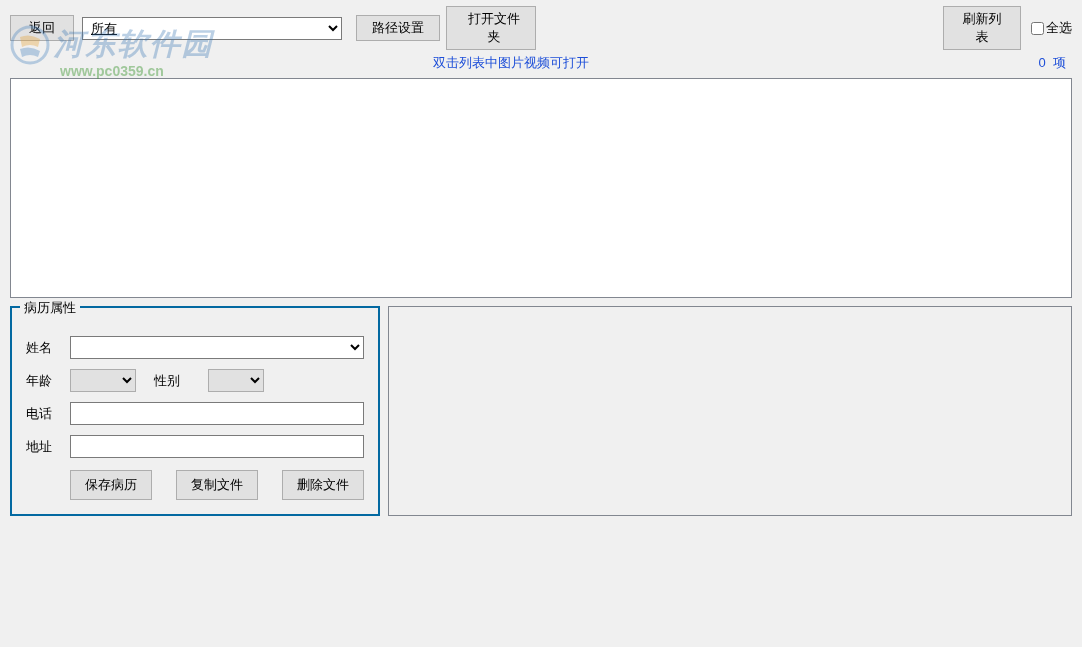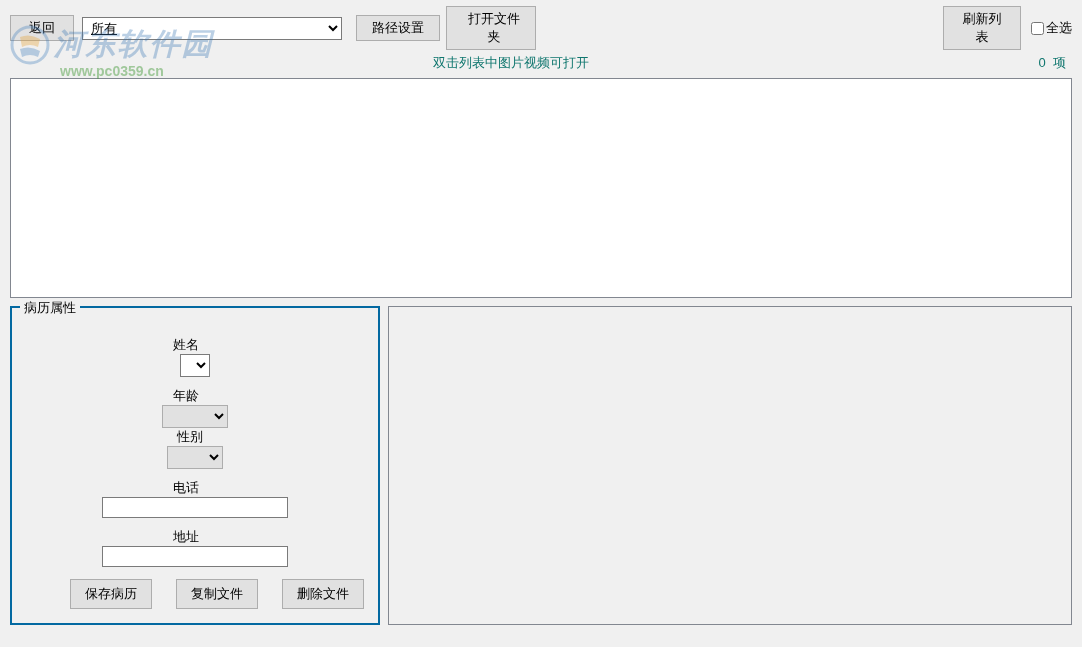--- a/index.html
+++ b/index.html
@@ -69,21 +69,21 @@
     .top-toolbar .path-btn { width: 84px; }
     .top-toolbar .open-btn { width: 90px; padding-left: 20px; }
     .spacer { flex: 1; }
     .refresh-btn { width: 78px; }
     .checkbox-wrap { display: inline-flex; align-items: center; margin-left: 4px; }
     .checkbox-wrap input { width: 13px; height: 13px; margin-right: 2px; }
 
     .info-bar {
       display: flex;
       font-size: 13px;
-      color: #0f766e;
+      color: #1d4ed8;
       padding: 0 16px 6px 16px;
       align-items: center;
     }
     .info-center { flex: 1; text-align: center; }
     .info-right { min-width: 60px; text-align: right; }
 
     .list-panel {
       background: #fff;
       border: 1px solid #828790;
       margin: 0 10px;
@@ -109,21 +109,20 @@
       top: -9px;
       left: 8px;
       background: #f0f0f0;
       padding: 0 4px;
       font-size: 13px;
     }
     .form-row {
       display: flex;
       align-items: center;
       margin: 10px 0;
-      flex-direction: column;
     }
     .form-label {
       width: 44px;
       font-size: 13px;
       text-align: left;
     }
     .form-input {
       flex: 1;
       background: #fff;
       border: 1px solid #7a7a7a;

